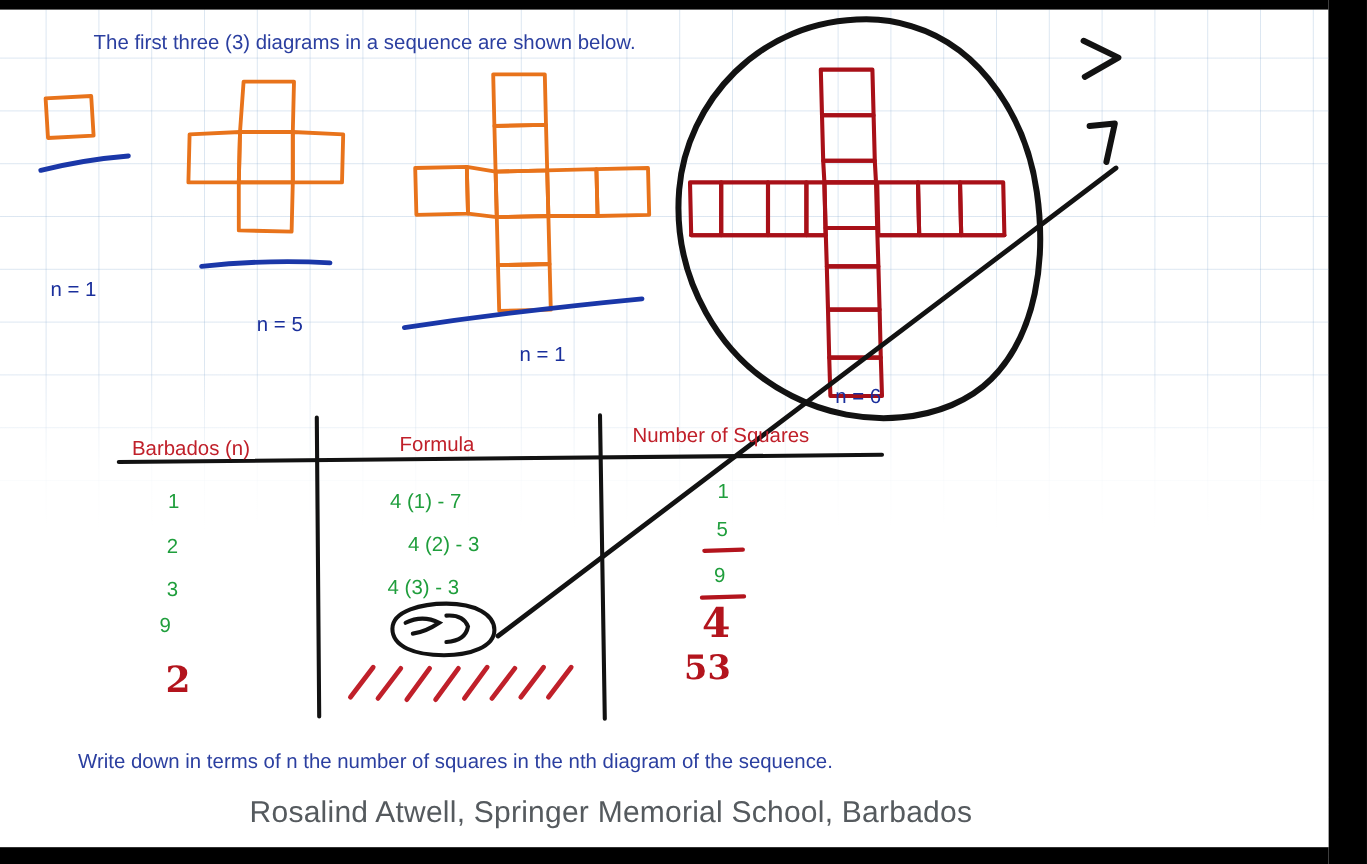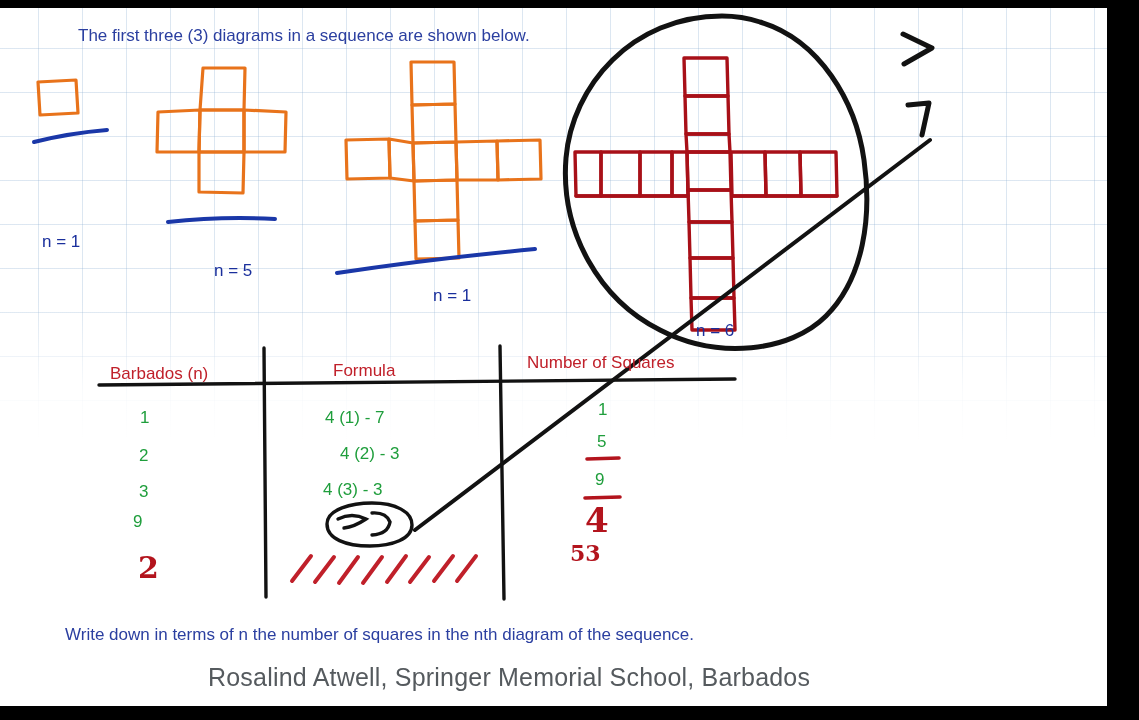--- a/index.html
+++ b/index.html
@@ -227,20 +227,20 @@
   <div class="txt green-text" style="left:325px; top:408px;">4 (1) - 7</div>
   <div class="txt green-text" style="left:340px; top:444px;">4 (2) - 3</div>
   <div class="txt green-text" style="left:323px; top:480px;">4 (3) - 3</div>
 
   <div class="txt green-text" style="left:598px; top:400px;">1</div>
   <div class="txt green-text" style="left:597px; top:432px;">5</div>
   <div class="txt green-text" style="left:595px; top:470px;">9</div>
 
   <div class="txt hand-red" style="left:138px; top:550px; font-size:30px;">2</div>
   <div class="txt hand-red" style="left:585px; top:500px; font-size:34px;">4</div>
-  <div class="txt hand-red" style="left:570px; top:540px; font-size:22px;">53</div>
+  <div class="txt hand-red" style="left:570px; top:540px; font-size:28px;">53</div>
 
   <div class="txt blue-text" style="left:65px; top:624px; width:700px; white-space:normal; line-height:1.35;">Write down in terms of n the number of squares in the nth diagram of the sequence.</div>
   <div class="txt credit" style="left:208px; top:663px;">Rosalind Atwell, Springer Memorial School, Barbados</div>
 
   <div class="letterbox" id="bar-top"></div>
   <div class="letterbox" id="bar-bottom"></div>
 </div>
 
 </body></html>

